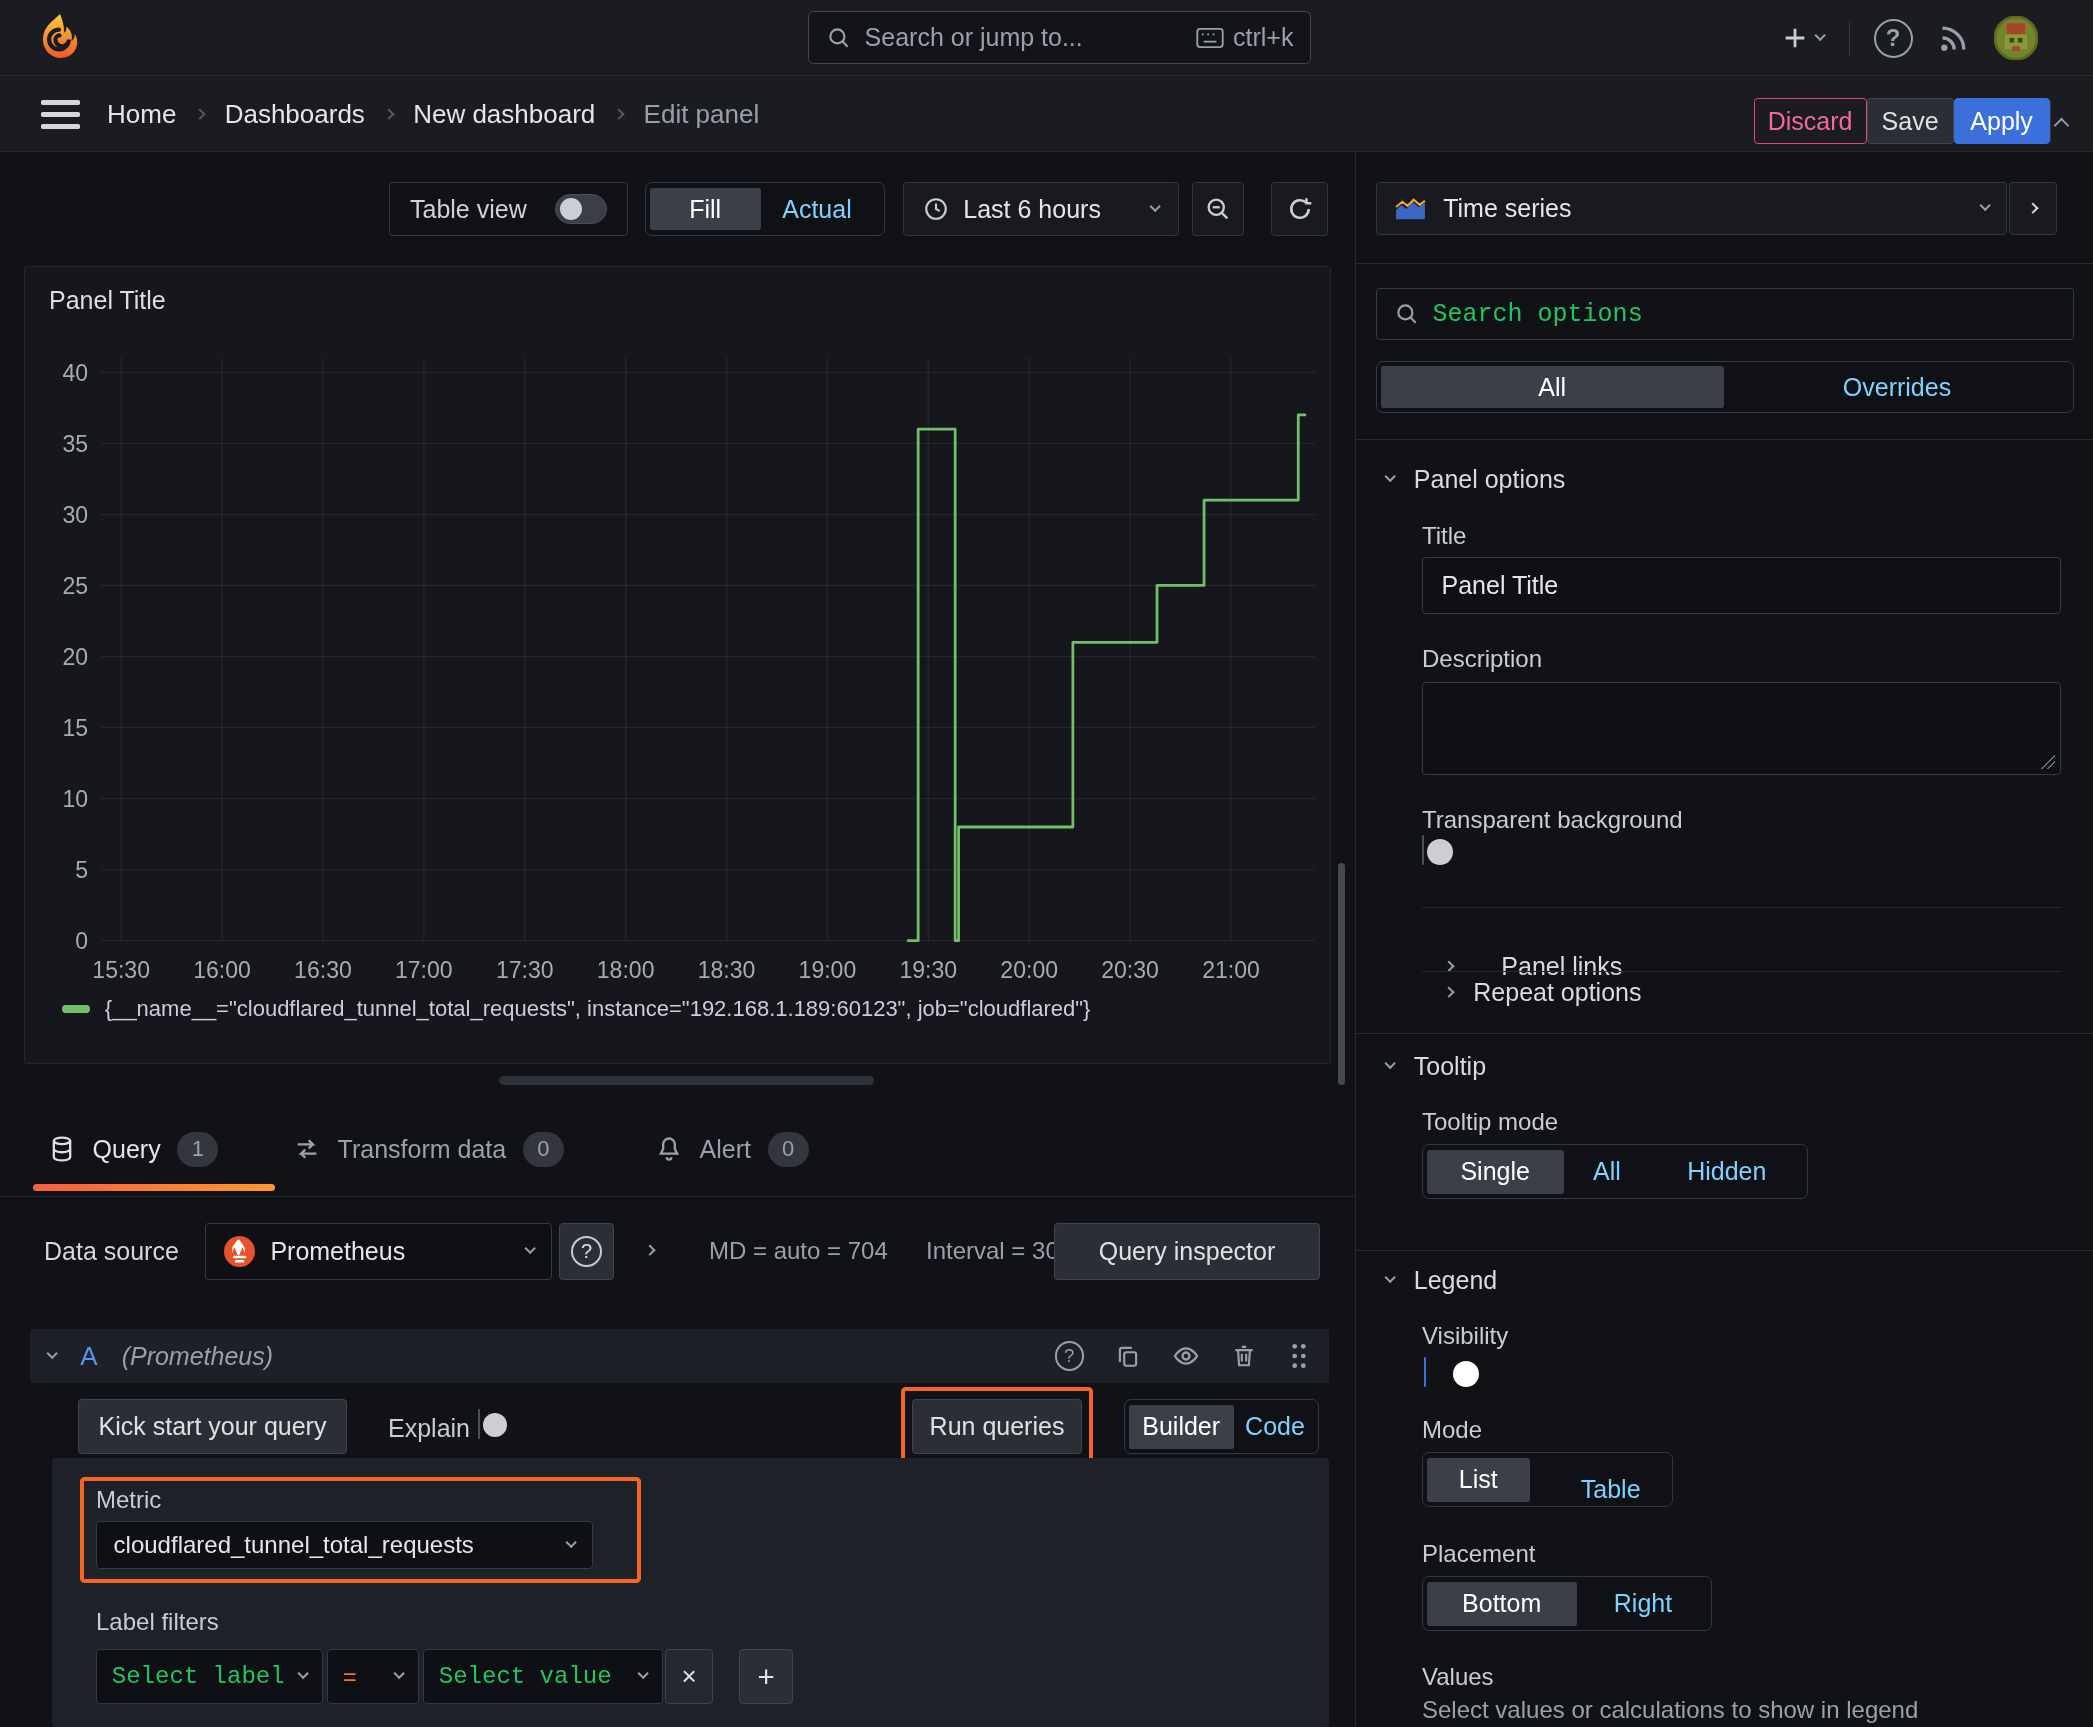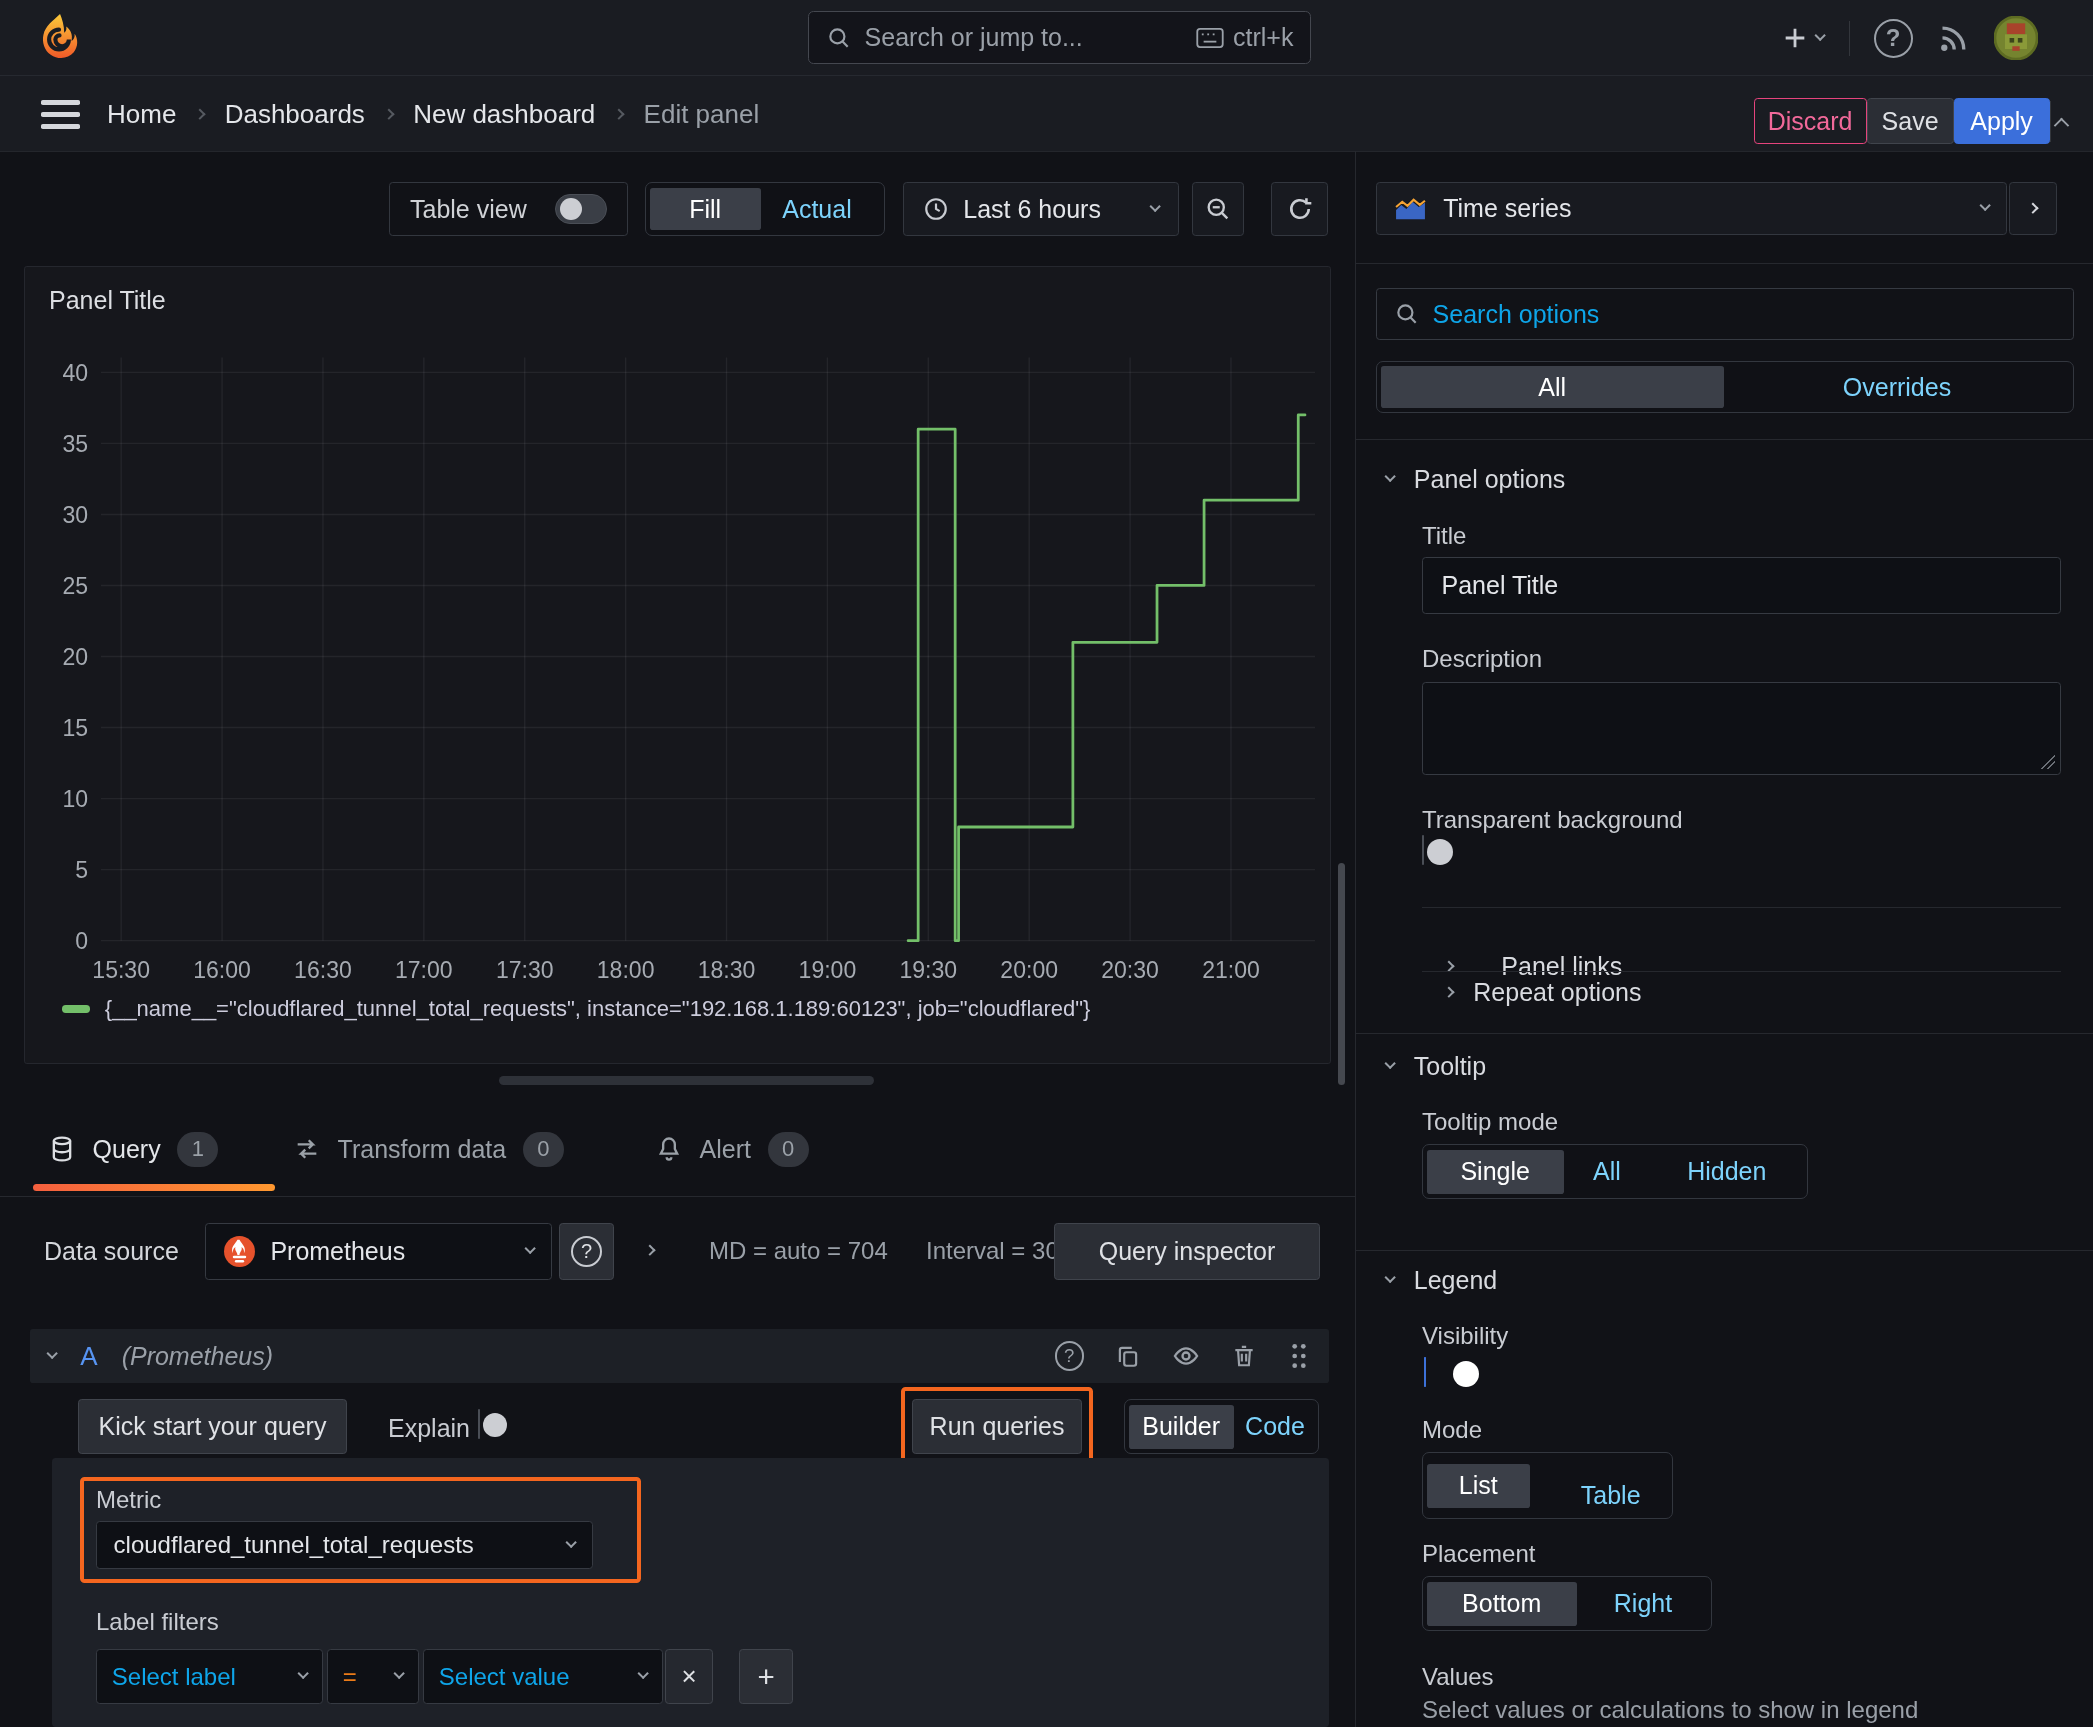--- a/index.html
+++ b/index.html
@@ -11,21 +11,21 @@
   }
   .bar { position:absolute; left:0; width:2093px; background:#1a1c22; }
   .topbar { top:0; height:76px; border-bottom:0.9px solid #262930; }
   .crumbbar { top:76px; height:76px; border-bottom:0.9px solid #24262c; }
   .content { position:absolute; top:151px; left:0; width:2093px; height:1576px; }
   .main { position:absolute; left:0; top:0; width:1355px; height:1576px; }
   .options { position:absolute; left:1355px; top:0; width:738px; height:1576px; border-left:0.9px solid #26282e; }
   .abs { position:absolute; }
   .row { display:flex; align-items:center; }
   .dim { color:#9aa0a8; }
-  .dimmer { color:#0ea5e9; }
+  .dimmer { color:#22c55e;font-family:Liberation Mono, monospace; }
   .white { color:#e4e6ea; }
 
   
   .chev { display:inline-block; width:11px; height:11px; border-right:2.8px solid #9aa0a8; border-bottom:2.8px solid #9aa0a8; }
   .chev.down { transform:rotate(45deg) translate(-1.8px,-1.8px); }
   .chev.right { transform:rotate(-45deg); }
   .chev.up { transform:rotate(-135deg) translate(-2.8px,-2.8px); }
   .chev.sm { width:8.3px; height:8.3px; border-width:2.3px; }
 
   
@@ -424,21 +424,21 @@
 
   <div class="divider-h" style="left:0;top:1099px;width:738px;"></div>
   
   <div class="section-head" style="left:29.5px;top:1115px;">
     <span class="chev down sm"></span>
     <span>Legend</span>
   </div>
   <div class="field-label" style="left:66px;top:1171px;">Visibility</div>
   <span class="abs toggle on" style="left:66px;top:1207px;"><span class="knob"></span></span>
   <div class="field-label" style="left:66px;top:1265px;">Mode</div>
-  <div class="seg-group abs" style="left:66px;top:1301px;height:67px;gap:23px;">
+  <div class="seg-group abs" style="left:66px;top:1301px;height:55px;gap:23px;">
     <span class="seg sel" style="width:103px;height:44px;">List</span>
     <span class="seg" style="width:116px;height:44px;margin-top:20px;">Table</span>
   </div>
   <div class="field-label" style="left:66px;top:1389px;">Placement</div>
   <div class="seg-group abs" style="left:66px;top:1425px;height:55px;">
     <span class="seg sel" style="width:150px;height:44px;">Bottom</span>
     <span class="seg" style="width:129px;height:44px;">Right</span>
   </div>
   <div class="field-label" style="left:66px;top:1512px;">Values</div>
   <div class="abs dim" style="left:66px;top:1545px;font-size:24px;">Select values or calculations to show in legend</div>

